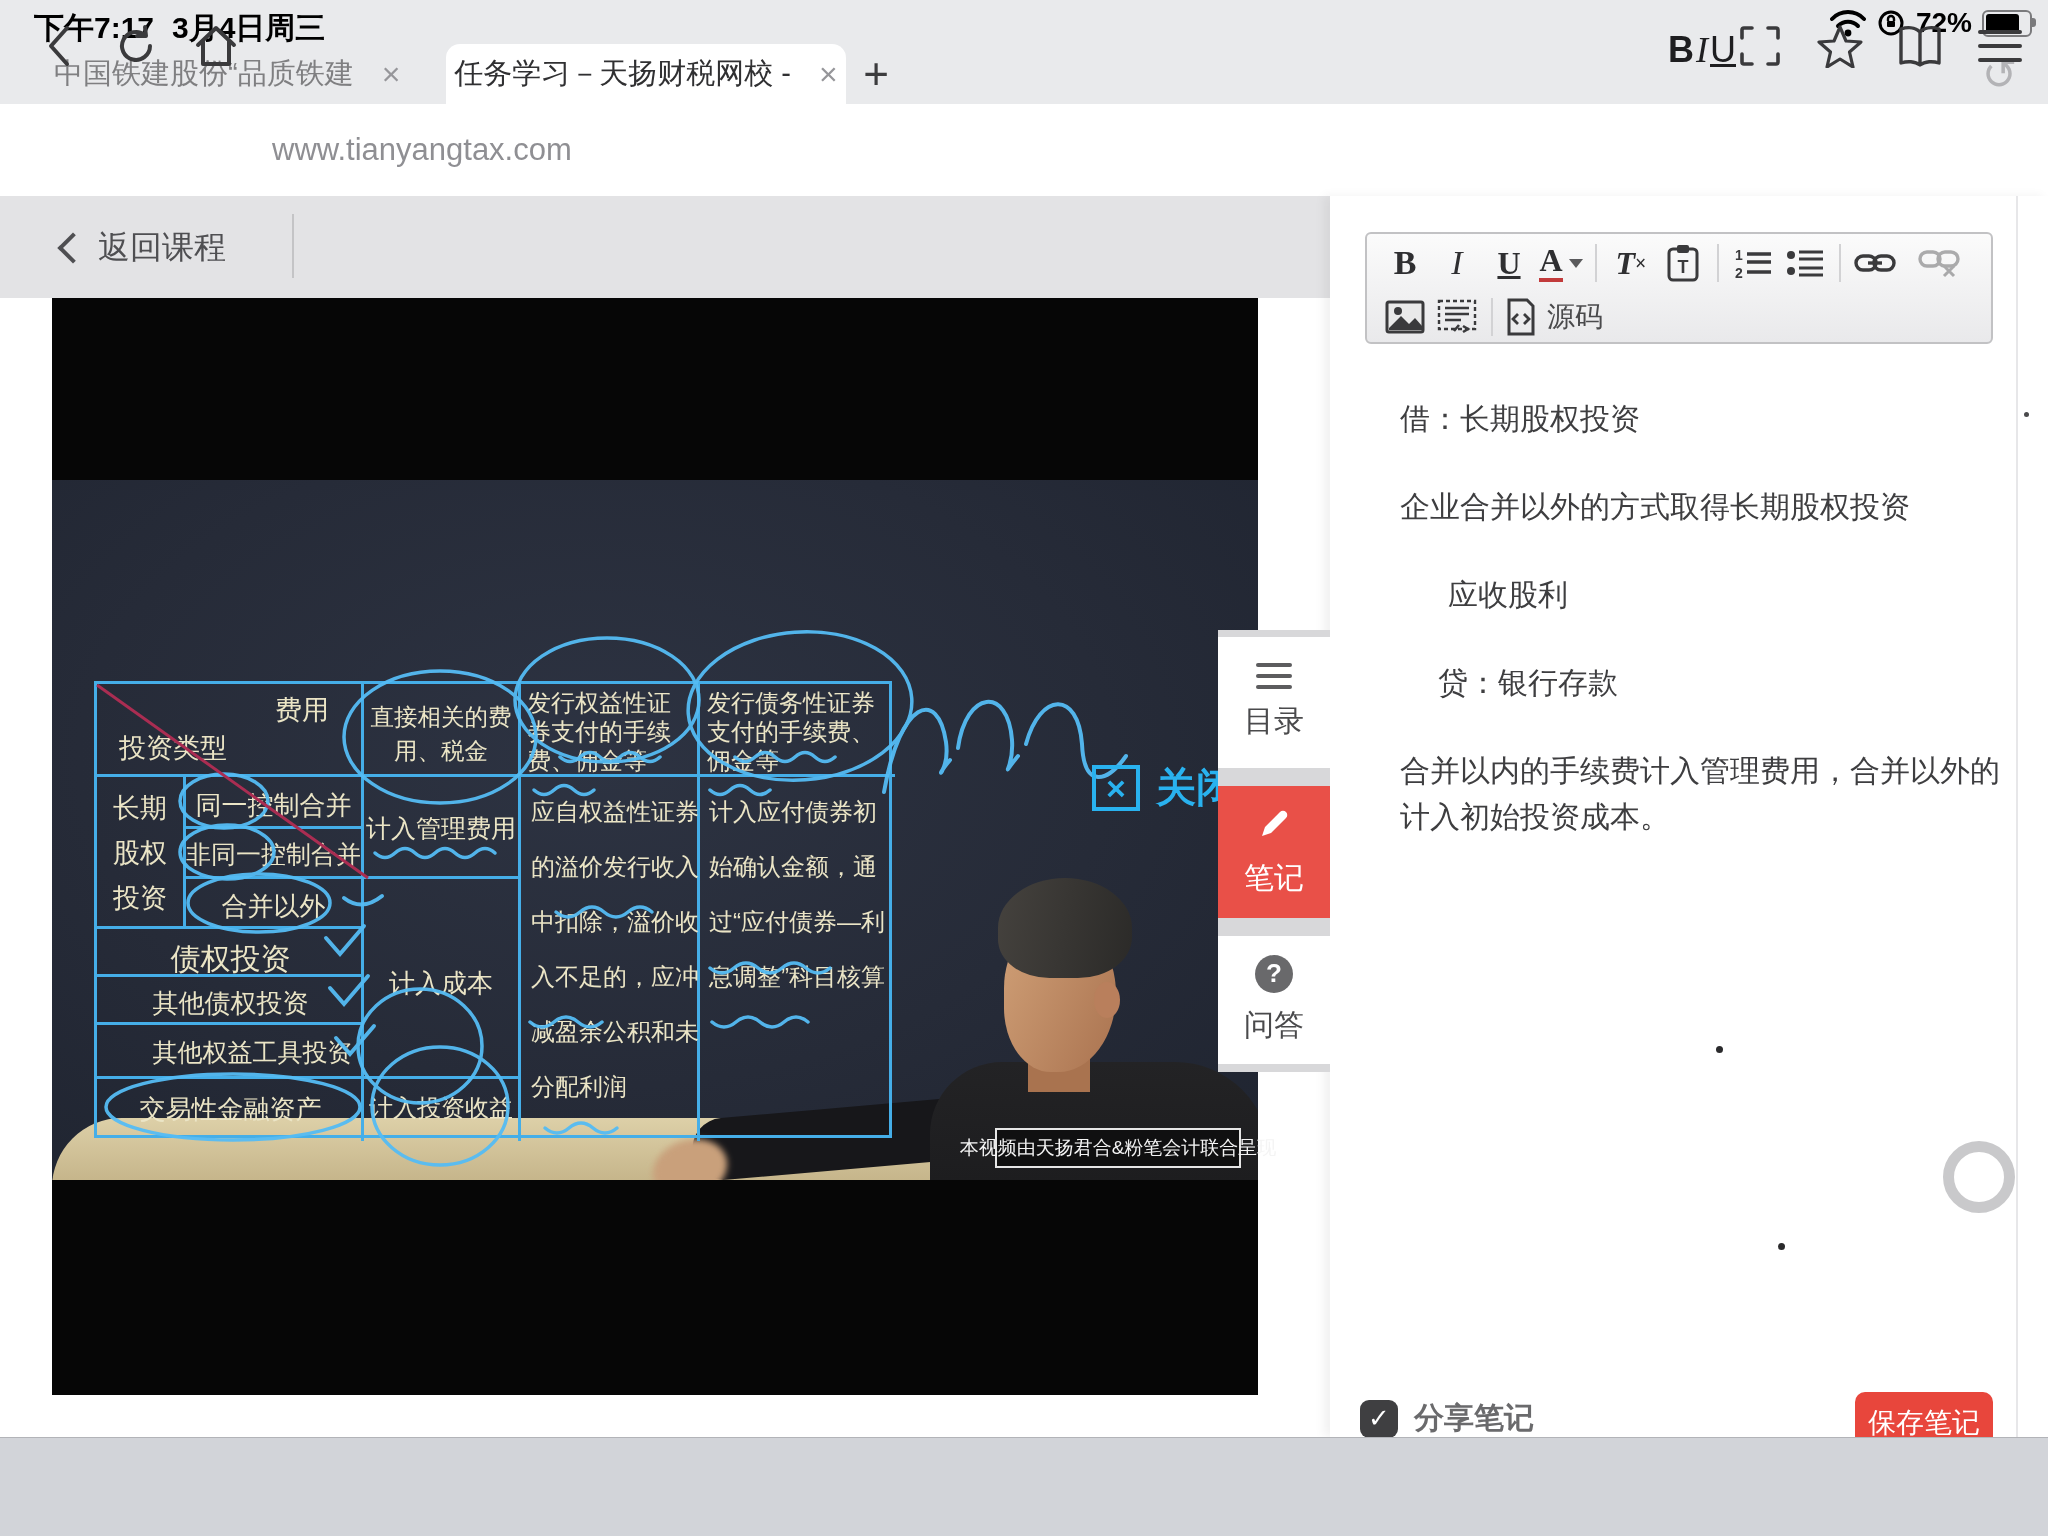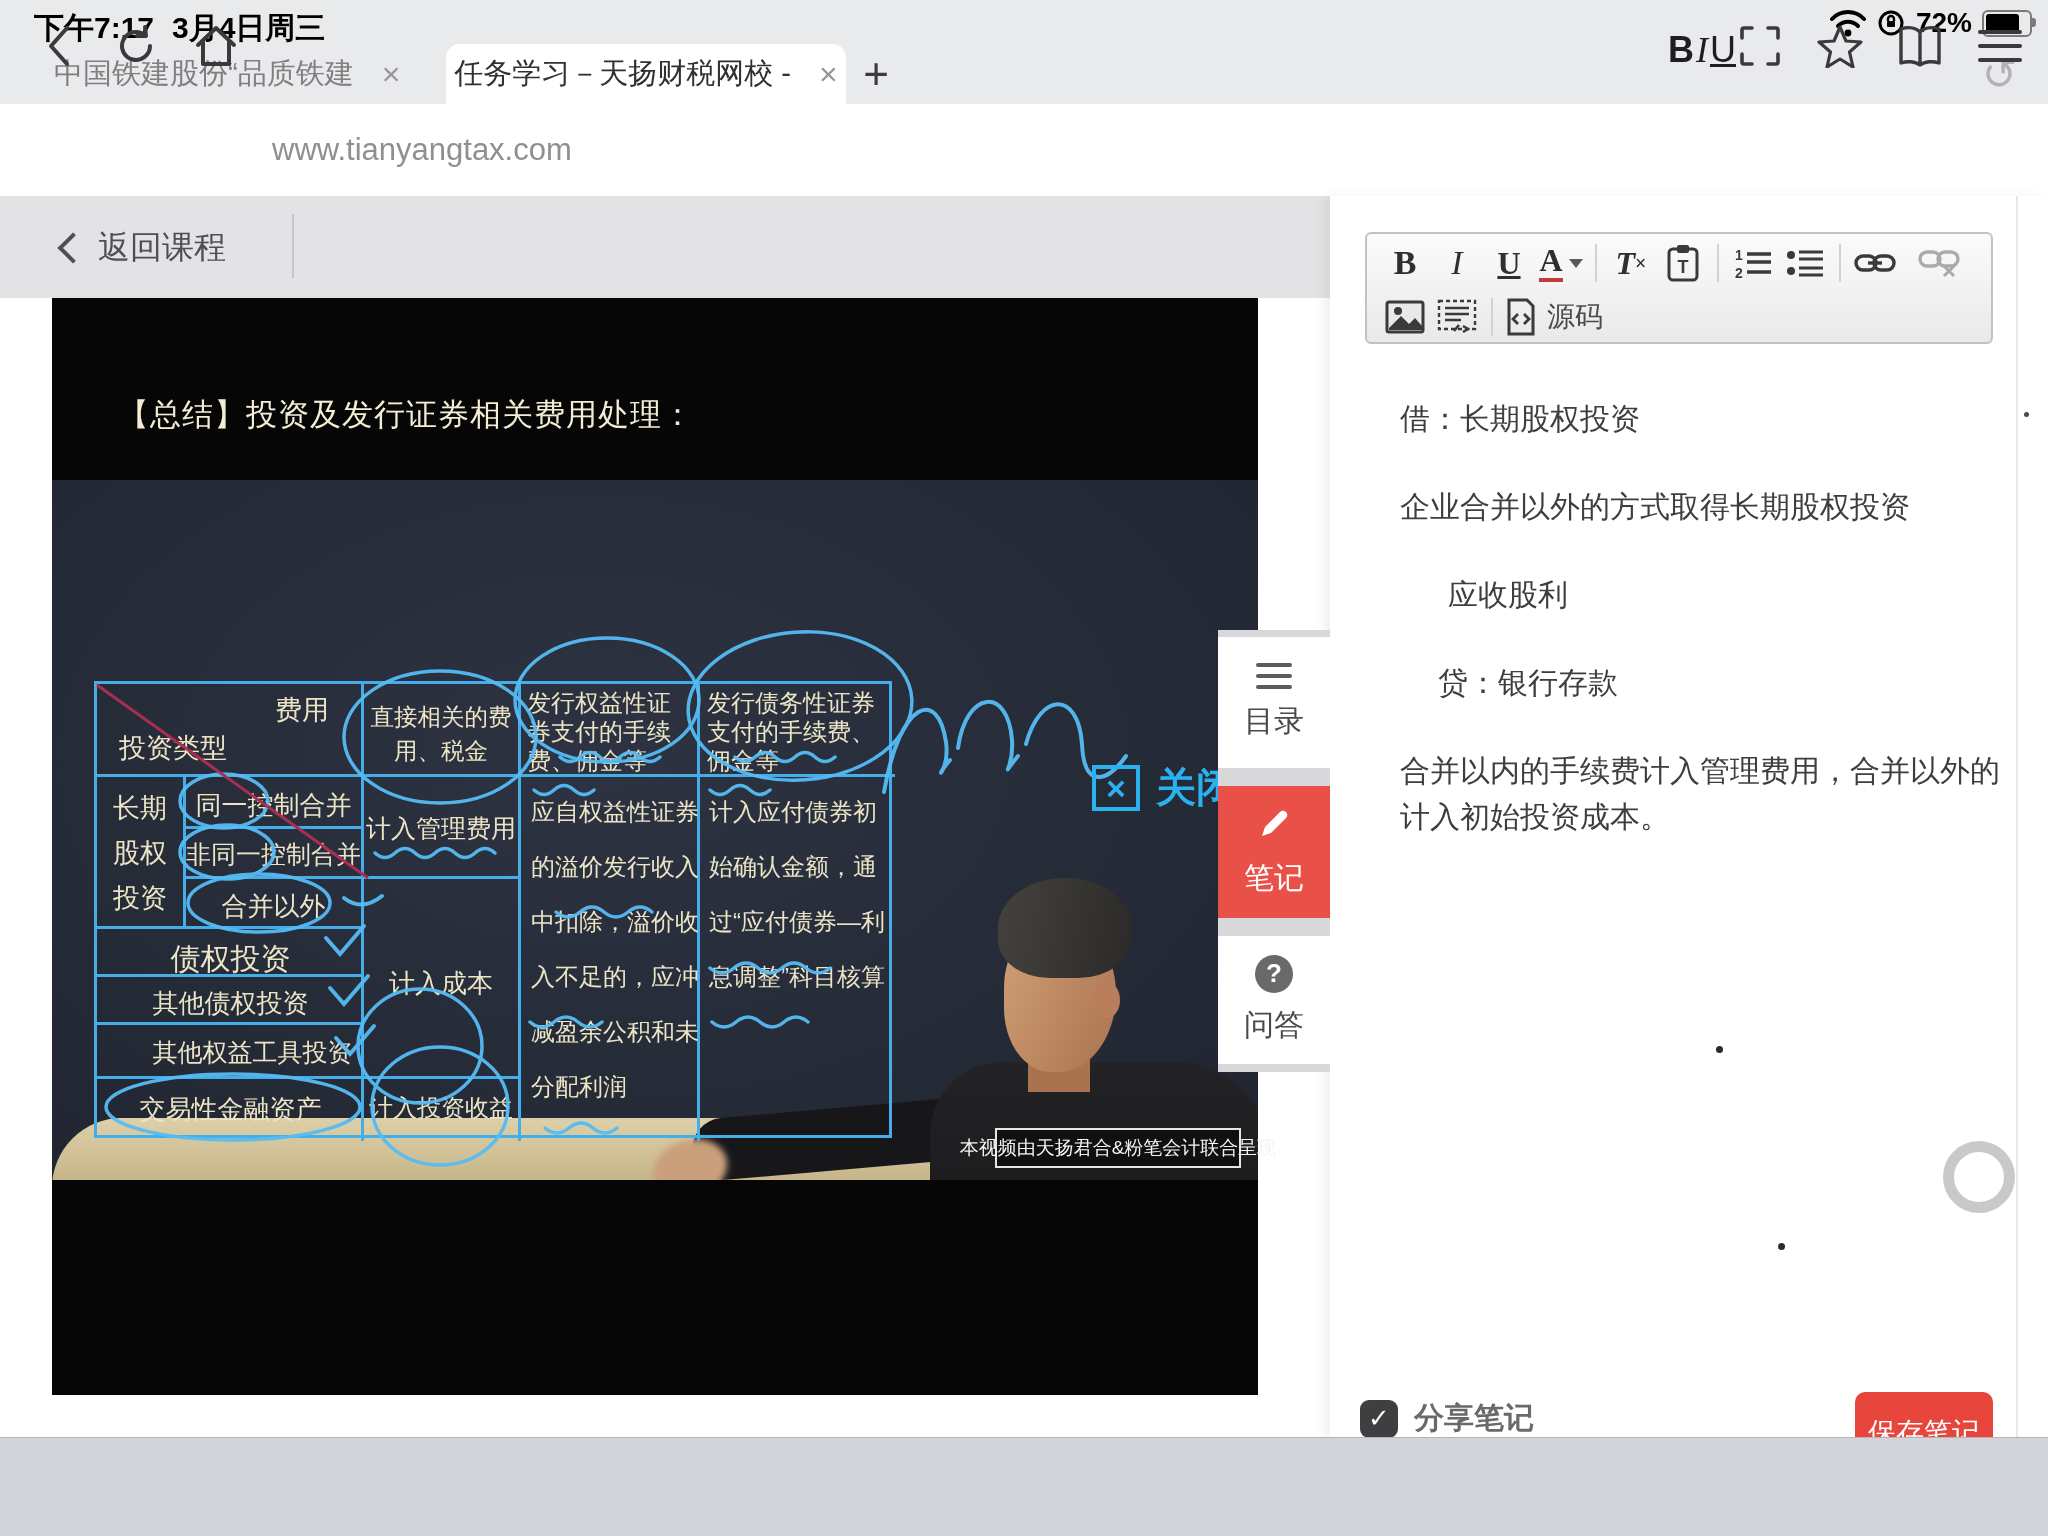--- a/index.html
+++ b/index.html
@@ -101,21 +101,21 @@
 
   .note-area{position:absolute;left:70px;top:200px;width:612px;color:#3e3e40;font-size:30px;line-height:46px;}
   .note-area p{margin:0 0 42px 0;}
   .ind1{padding-left:48px;} .ind2{padding-left:38px;}
   .dot{position:absolute;border-radius:50%;background:#2a2a2c;}
   .ring{position:absolute;left:613px;top:945px;width:50px;height:50px;border:11px solid #c9c9cb;border-radius:50%;}
 
   .share-box{position:absolute;left:30px;top:1202px;display:flex;align-items:center;gap:16px;}
   .chk{width:38px;height:38px;background:#3f3f41;border-radius:9px;color:#fff;font-size:26px;display:flex;align-items:center;justify-content:center;}
   .share-label{font-size:30px;color:#6a6a6c;font-weight:bold;}
-  .save-btn{position:absolute;left:525px;top:1196px;width:138px;height:64px;background:#e8463c;border-radius:10px;color:#fff;font-size:28px;display:flex;align-items:center;justify-content:flex-start;padding-top:22px;justify-content:center;box-sizing:border-box;align-items:flex-start;}
+  .save-btn{position:absolute;left:525px;top:1196px;width:138px;height:64px;background:#e8463c;border-radius:10px;color:#fff;font-size:28px;display:flex;align-items:center;justify-content:flex-start;padding-top:12px;justify-content:center;box-sizing:border-box;align-items:flex-start;}
 
   
   .kbar{left:0;top:1437px;width:2048px;height:99px;background:#d2d4d9;border-top:1px solid #b2b4b8;z-index:9;}
   .k-ic{position:absolute;top:0;height:99px;display:flex;align-items:center;justify-content:center;color:#3a3a3c;}
   .k-gray{color:#9a9da3;}
   .k-div{position:absolute;top:18px;width:2px;height:63px;background:#bfc1c6;}
   .sugg-row{position:absolute;left:392px;top:0;width:1238px;height:99px;display:flex;align-items:center;justify-content:space-between;}
   .sugg{font-size:40px;color:#1e1e20;white-space:nowrap;cursor:pointer;}
   .biu{position:absolute;left:1668px;top:0;height:99px;display:flex;align-items:center;font-size:36px;color:#1e1e20;cursor:pointer;}
   .biu .b{font-weight:bold;} .biu .i{font-family:"Liberation Serif",serif;font-style:italic;padding:0 2px;} .biu .u{text-decoration:underline;}
@@ -214,21 +214,20 @@
       <div class="inst-arm"></div>
       <div class="inst-hand"></div>
       <div class="inst-body"></div>
       <div class="inst-neck"></div>
       <div class="inst-face"></div>
       <div class="inst-hair"></div>
       <div class="inst-ear"></div>
 
     </div>
 
-    <div class="board-title">【总结】投资及发行证券相关费用处理：</div>
 
     <div class="vt">
 
       <div class="ln" style="left:0;top:90px;width:798px;height:3px;"></div>
       <div class="ln" style="left:264px;top:0;width:3px;height:457px;"></div>
       <div class="ln" style="left:421px;top:0;width:3px;height:457px;"></div>
       <div class="ln" style="left:600px;top:0;width:3px;height:457px;"></div>
       <div class="ln" style="left:86px;top:90px;width:3px;height:155px;"></div>
       <div class="ln" style="left:86px;top:142px;width:181px;height:3px;"></div>
       <div class="ln" style="left:86px;top:192px;width:181px;height:3px;"></div>

